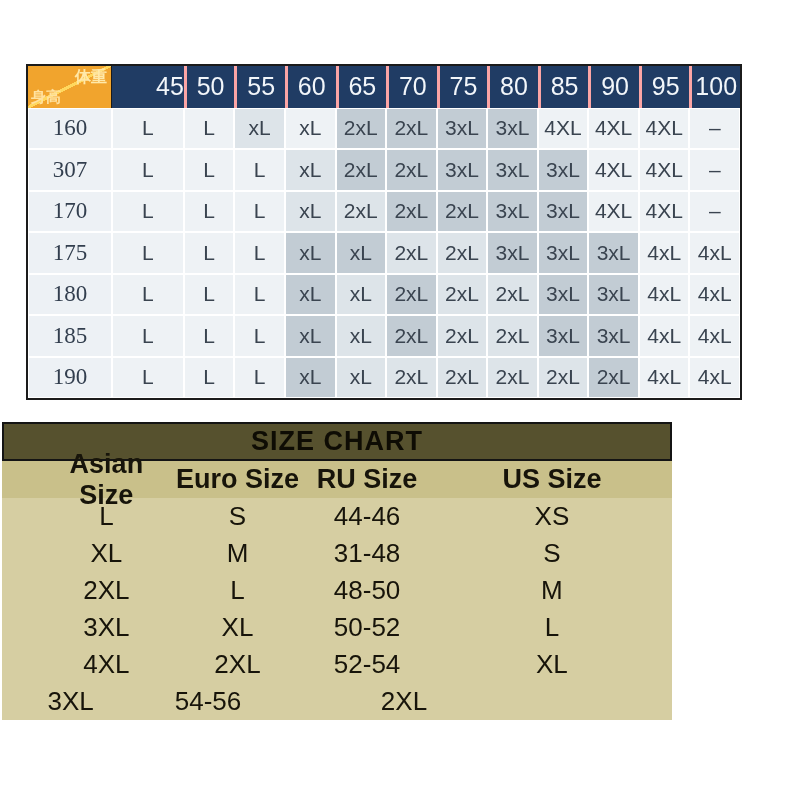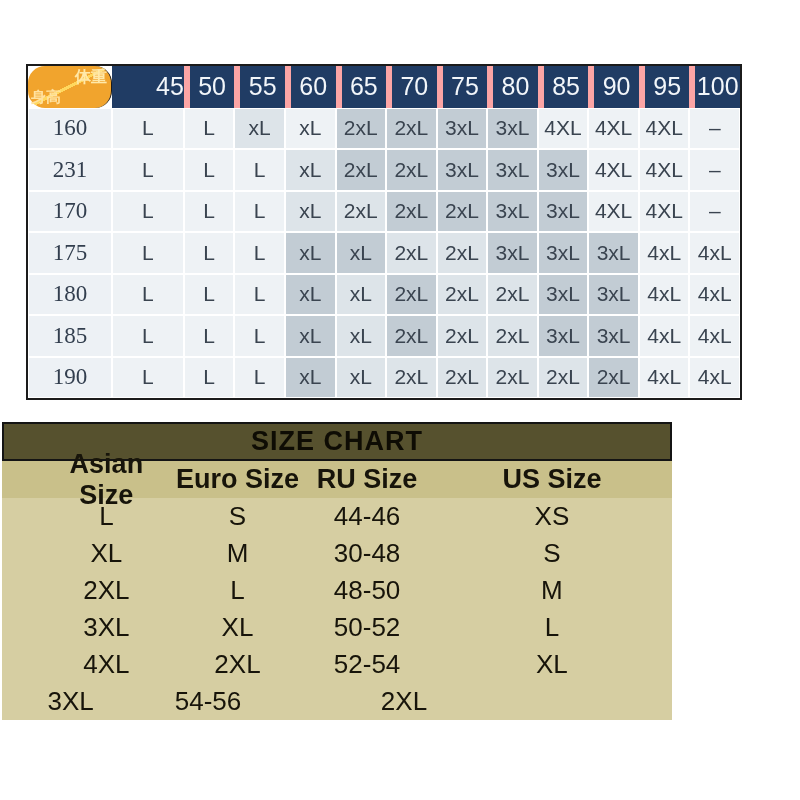--- a/index.html
+++ b/index.html
@@ -21,35 +21,34 @@
     background: #ffffff;
   }
   .hw-corner {
     position: relative;
     background:
       linear-gradient(to bottom right,
         rgba(0,0,0,0) calc(50% - 2px), #ffd85e calc(50% - 2px),
         #ffd85e calc(50% + 1px), rgba(0,0,0,0) calc(50% + 1px)),
       #f1a42d;
     border-right: 1px solid #1b1b1b;
-    border-radius: 17px;
   }
   .hw-corner .corner-top {
     position: absolute; top: 1px; right: 4px;
     color: #ffe9a9; font-size: 16px; font-weight: bold;
   }
   .hw-corner .corner-bottom {
     position: absolute; bottom: 1px; left: 3px;
     color: #ffe2a0; font-size: 15px; font-weight: bold;
   }
   .hw-head {
     background: #203c64; color: #f2f6fa;
     display: flex; align-items: center; justify-content: center;
     font-size: 25px;
-    border-left: 6px solid #fca5a5;
+    border-left: 3px solid #fca5a5;
   }
   .hw-corner + .hw-head { border-left: none; padding-left: 44px; }
   .hw-rowhead {
     background: #edf1f5; color: #323e4e;
     display: flex; align-items: center; justify-content: center;
     font-size: 23px;
     border: 1px solid #ffffff;
     font-family: Liberation Serif, serif;
   }
   .hw-cell {
@@ -116,21 +115,21 @@
     <div class="hw-cell s1">xL</div>
     <div class="hw-cell s0">xL</div>
     <div class="hw-cell s2">2xL</div>
     <div class="hw-cell s2">2xL</div>
     <div class="hw-cell s2">3xL</div>
     <div class="hw-cell s2">3xL</div>
     <div class="hw-cell s0">4XL</div>
     <div class="hw-cell s0">4XL</div>
     <div class="hw-cell s0">4XL</div>
     <div class="hw-cell s0">–</div>
-    <div class="hw-rowhead">231</div>
+    <div class="hw-rowhead">307</div>
     <div class="hw-cell s0">L</div>
     <div class="hw-cell s0">L</div>
     <div class="hw-cell s0">L</div>
     <div class="hw-cell s1">xL</div>
     <div class="hw-cell s2">2xL</div>
     <div class="hw-cell s2">2xL</div>
     <div class="hw-cell s2">3xL</div>
     <div class="hw-cell s2">3xL</div>
     <div class="hw-cell s2">3xL</div>
     <div class="hw-cell s0">4XL</div>
@@ -214,21 +213,21 @@
   <div id="scBody">
       <div class="sc-row">
         <div class="sc-cell sc-col0">L</div>
         <div class="sc-cell sc-col1">S</div>
         <div class="sc-cell sc-col2">44-46</div>
         <div class="sc-cell sc-col3">XS</div>
       </div>
       <div class="sc-row">
         <div class="sc-cell sc-col0">XL</div>
         <div class="sc-cell sc-col1">M</div>
-        <div class="sc-cell sc-col2">30-48</div>
+        <div class="sc-cell sc-col2">31-48</div>
         <div class="sc-cell sc-col3">S</div>
       </div>
       <div class="sc-row">
         <div class="sc-cell sc-col0">2XL</div>
         <div class="sc-cell sc-col1">L</div>
         <div class="sc-cell sc-col2">48-50</div>
         <div class="sc-cell sc-col3">M</div>
       </div>
       <div class="sc-row">
         <div class="sc-cell sc-col0">3XL</div>

